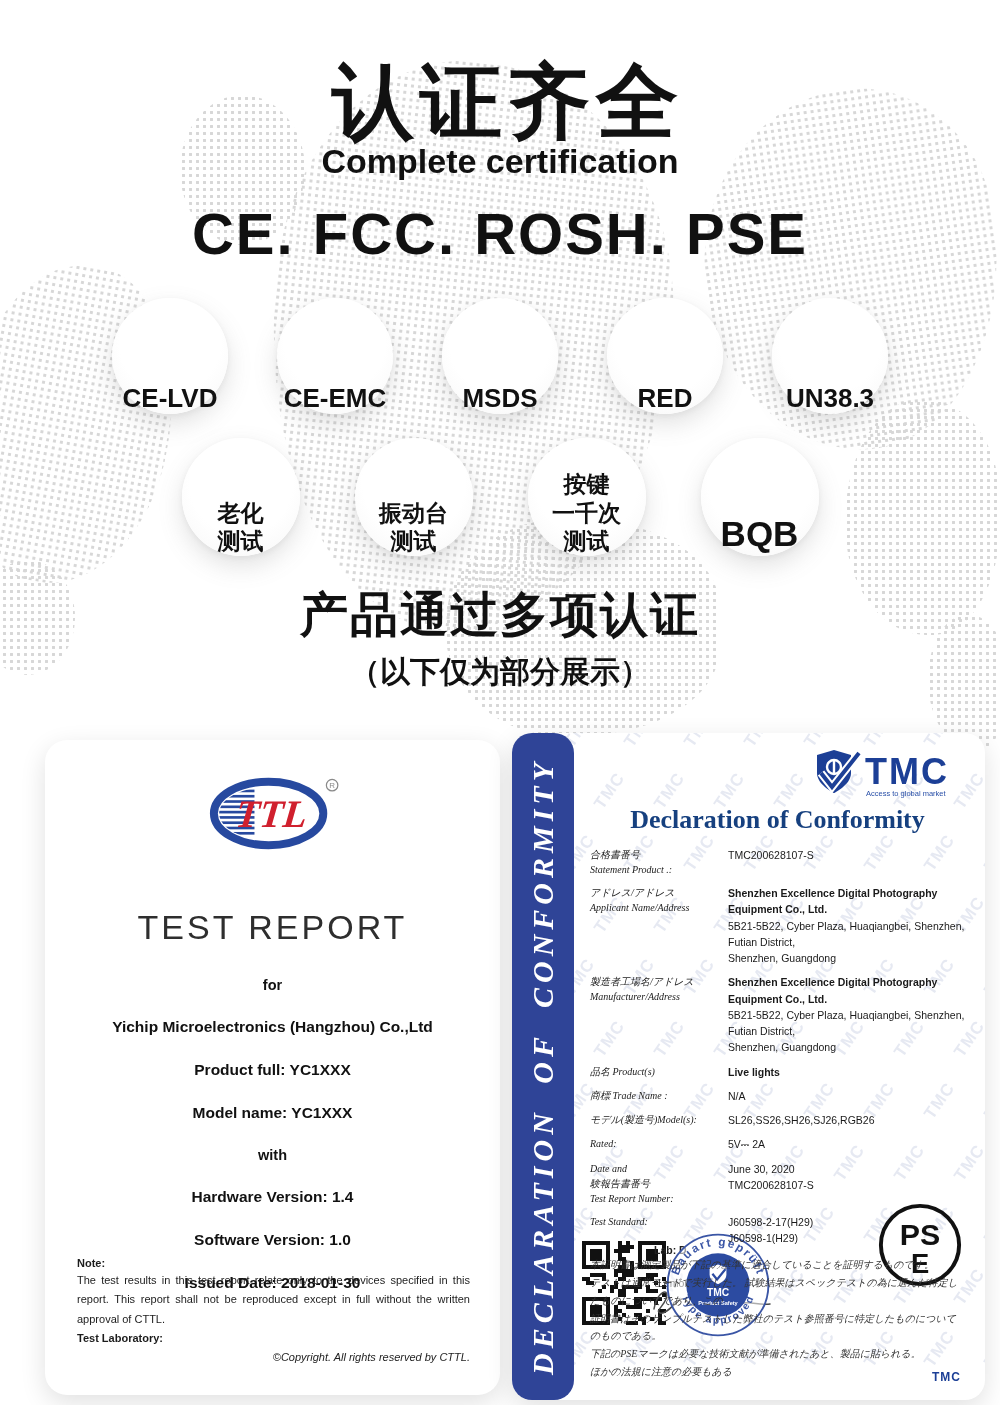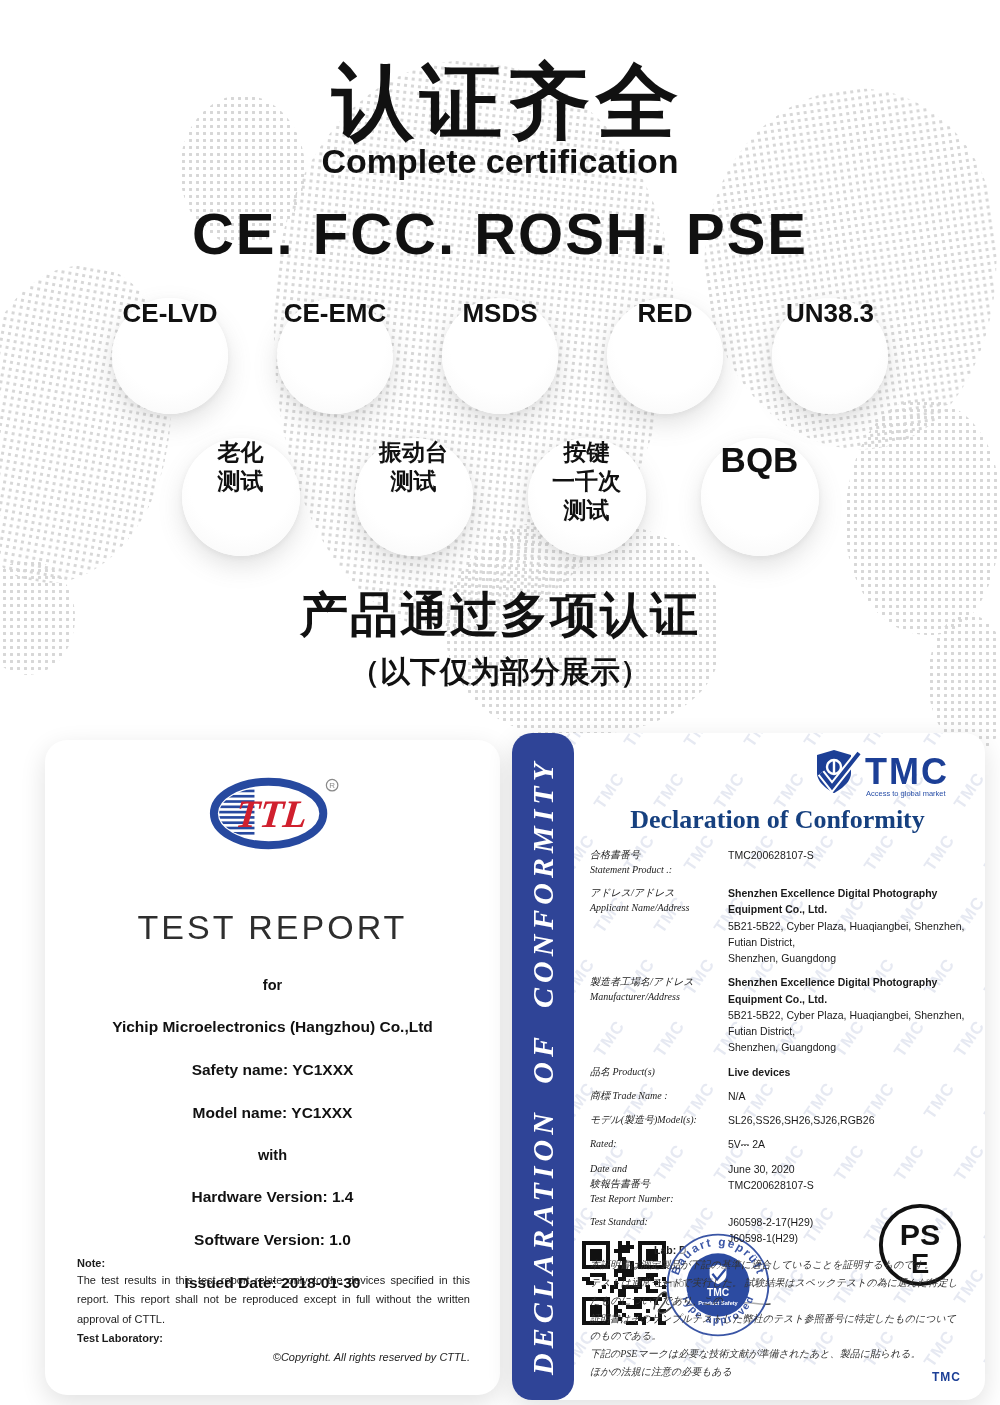--- a/index.html
+++ b/index.html
@@ -23,21 +23,21 @@
   .section-title { top:583px; font-size:48px; font-weight:900; letter-spacing:2px; }
   .section-sub   { top:652px; font-size:30px; font-weight:700; }
   
   .badge-row { position:absolute; left:0; width:1000px; display:flex; justify-content:center; z-index:1; }
   .row1 { top:298px; gap:49px; }
   .row2 { top:438px; gap:55px; }
   .badge {
     width:116px; height:116px; border-radius:50%;
     background: radial-gradient(circle at 50% 38%, #ffffff 55%, #fafafa 80%, #eeeeee 100%);
     box-shadow: 0 10px 24px rgba(110,110,110,.20), 0 2px 6px rgba(0,0,0,.05);
-    display:flex; flex-direction:column; align-items:center; justify-content:flex-start;
+    display:flex; flex-direction:column; align-items:center; justify-content:flex-end;
     font-weight:700; text-align:center;
   }
   .row2 .badge { width:118px; height:118px; }
   .badge-label { font-size:26px; font-weight:700; letter-spacing:0; }
   .badge-line  { font-size:23px; font-weight:700; line-height:1.25; }
   .badge-line.single { font-size:35px; }
   
   .card { position:absolute; background:#fff; z-index:2; box-shadow:0 8px 26px rgba(0,0,0,.12); }
   .card-ttl { left:45px; top:740px; width:455px; height:655px; border-radius:22px; text-align:center; }
   .card-doc { left:512px; top:733px; width:473px; height:667px; border-radius:20px; }
@@ -168,21 +168,21 @@
         </g>
       </g>
       <text x="88" y="58" text-anchor="middle" font-family="Liberation Serif, DejaVu Serif, serif" font-weight="700" font-style="italic" font-size="44" fill="#d0202e" transform="skewX(-6)">TTL</text>
       <circle cx="152" cy="11" r="6.5" fill="none" stroke="#8a8a8a" stroke-width="1.4"></circle>
       <text x="152" y="14.5" text-anchor="middle" font-size="9" fill="#8a8a8a">R</text>
     </svg>
   </div>
   <div class="ttl-title">TEST REPORT</div>
   <div class="ttl-for">for</div>
   <div class="ttl-line">Yichip Microelectronics (Hangzhou) Co.,Ltd</div>
-  <div class="ttl-line">Safety name: YC1XXX</div>
+  <div class="ttl-line">Product full: YC1XXX</div>
   <div class="ttl-line">Model name: YC1XXX</div>
   <div class="ttl-line" style="font-size:14.5px;">with</div>
   <div class="ttl-line">Hardware Version: 1.4</div>
   <div class="ttl-line">Software Version: 1.0</div>
   <div class="ttl-line">Issued Date: 2018-01-30</div>
   <div class="ttl-note">
     <div class="b">Note:</div>
     <div class="para">The test results in this test report relate only to the devices specified in this report. This report shall not be reproduced except in full without the written approval of CTTL.</div>
     <div class="b" style="margin-top:3px;">Test Laboratory:</div>
 
@@ -335,21 +335,21 @@
             <div class="fv b">Shenzhen Excellence Digital Photography Equipment Co., Ltd.</div>
             <div class="fv">5B21-5B22, Cyber Plaza, Huaqiangbei, Shenzhen, Futian District,</div>
             <div class="fv">Shenzhen, Guangdong</div>
           </div>
         </div>
         <div class="field-row">
           <div class="field-label">
             <div>品名 Product(s)</div>
           </div>
           <div class="field-value">
-            <div class="fv b">Live devices</div>
+            <div class="fv b">Live lights</div>
           </div>
         </div>
         <div class="field-row">
           <div class="field-label">
             <div>商標 Trade Name :</div>
           </div>
           <div class="field-value">
             <div class="fv">N/A</div>
           </div>
         </div>

